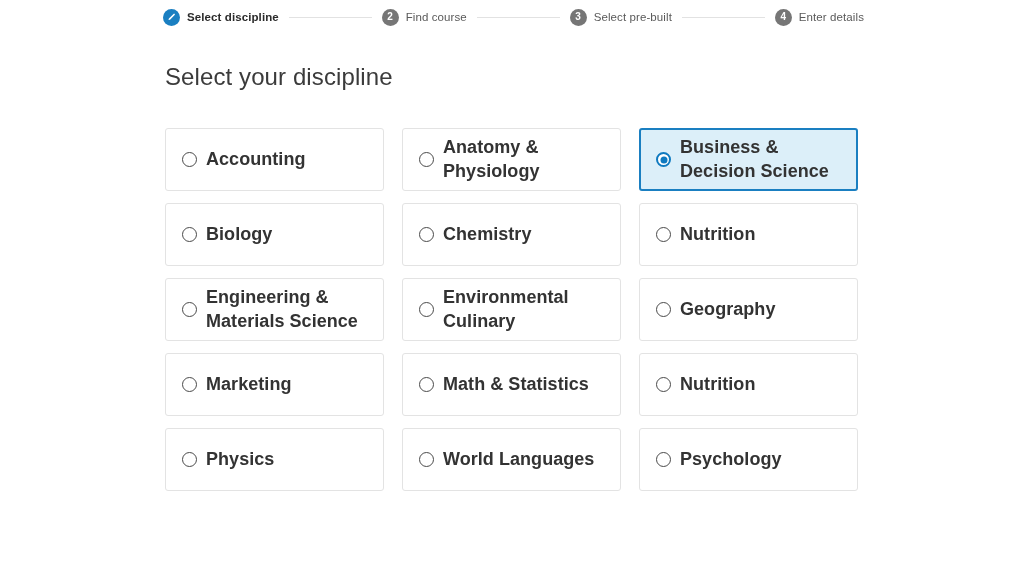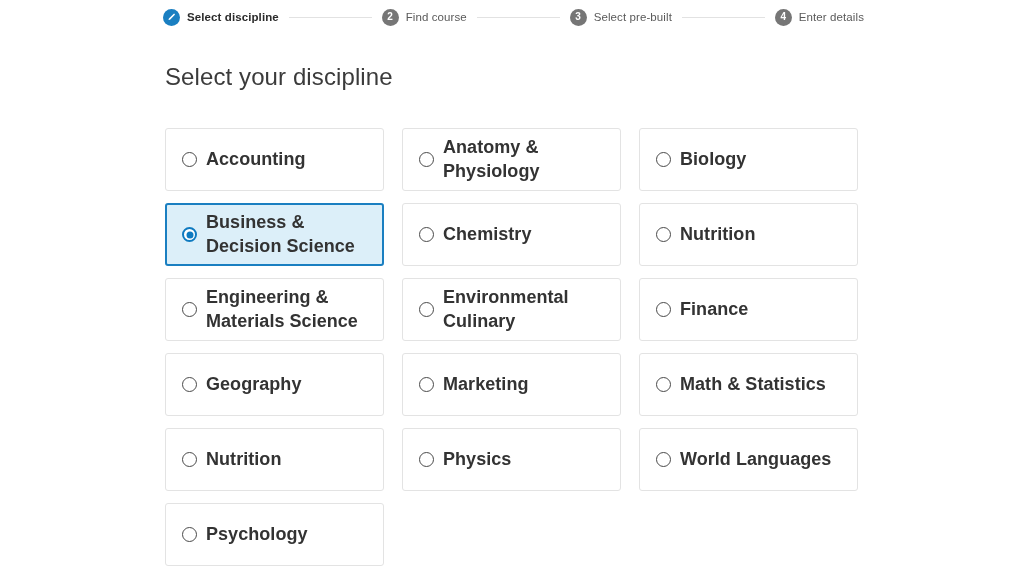--- a/index.html
+++ b/index.html
@@ -181,50 +181,46 @@
 
 <div class="grid" id="grid">
     <div class="card">
       <span class="radio"></span>
       <span class="card-label">Accounting</span>
     </div>
     <div class="card">
       <span class="radio"></span>
       <span class="card-label">Anatomy &amp; Physiology</span>
     </div>
+    <div class="card selected">
+      <span class="radio"></span>
+      <span class="card-label">Business &amp; Decision Science</span>
+    </div>
     <div class="card">
       <span class="radio"></span>
       <span class="card-label">Biology</span>
     </div>
-    <div class="card selected">
-      <span class="radio"></span>
-      <span class="card-label">Business &amp; Decision Science</span>
-    </div>
     <div class="card">
       <span class="radio"></span>
       <span class="card-label">Chemistry</span>
     </div>
     <div class="card">
       <span class="radio"></span>
       <span class="card-label">Nutrition</span>
     </div>
     <div class="card">
       <span class="radio"></span>
       <span class="card-label">Engineering &amp; Materials Science</span>
     </div>
     <div class="card">
       <span class="radio"></span>
       <span class="card-label">Environmental Culinary</span>
     </div>
     <div class="card">
       <span class="radio"></span>
-      <span class="card-label">Finance</span>
-    </div>
-    <div class="card">
-      <span class="radio"></span>
       <span class="card-label">Geography</span>
     </div>
     <div class="card">
       <span class="radio"></span>
       <span class="card-label">Marketing</span>
     </div>
     <div class="card">
       <span class="radio"></span>
       <span class="card-label">Math &amp; Statistics</span>
     </div>

